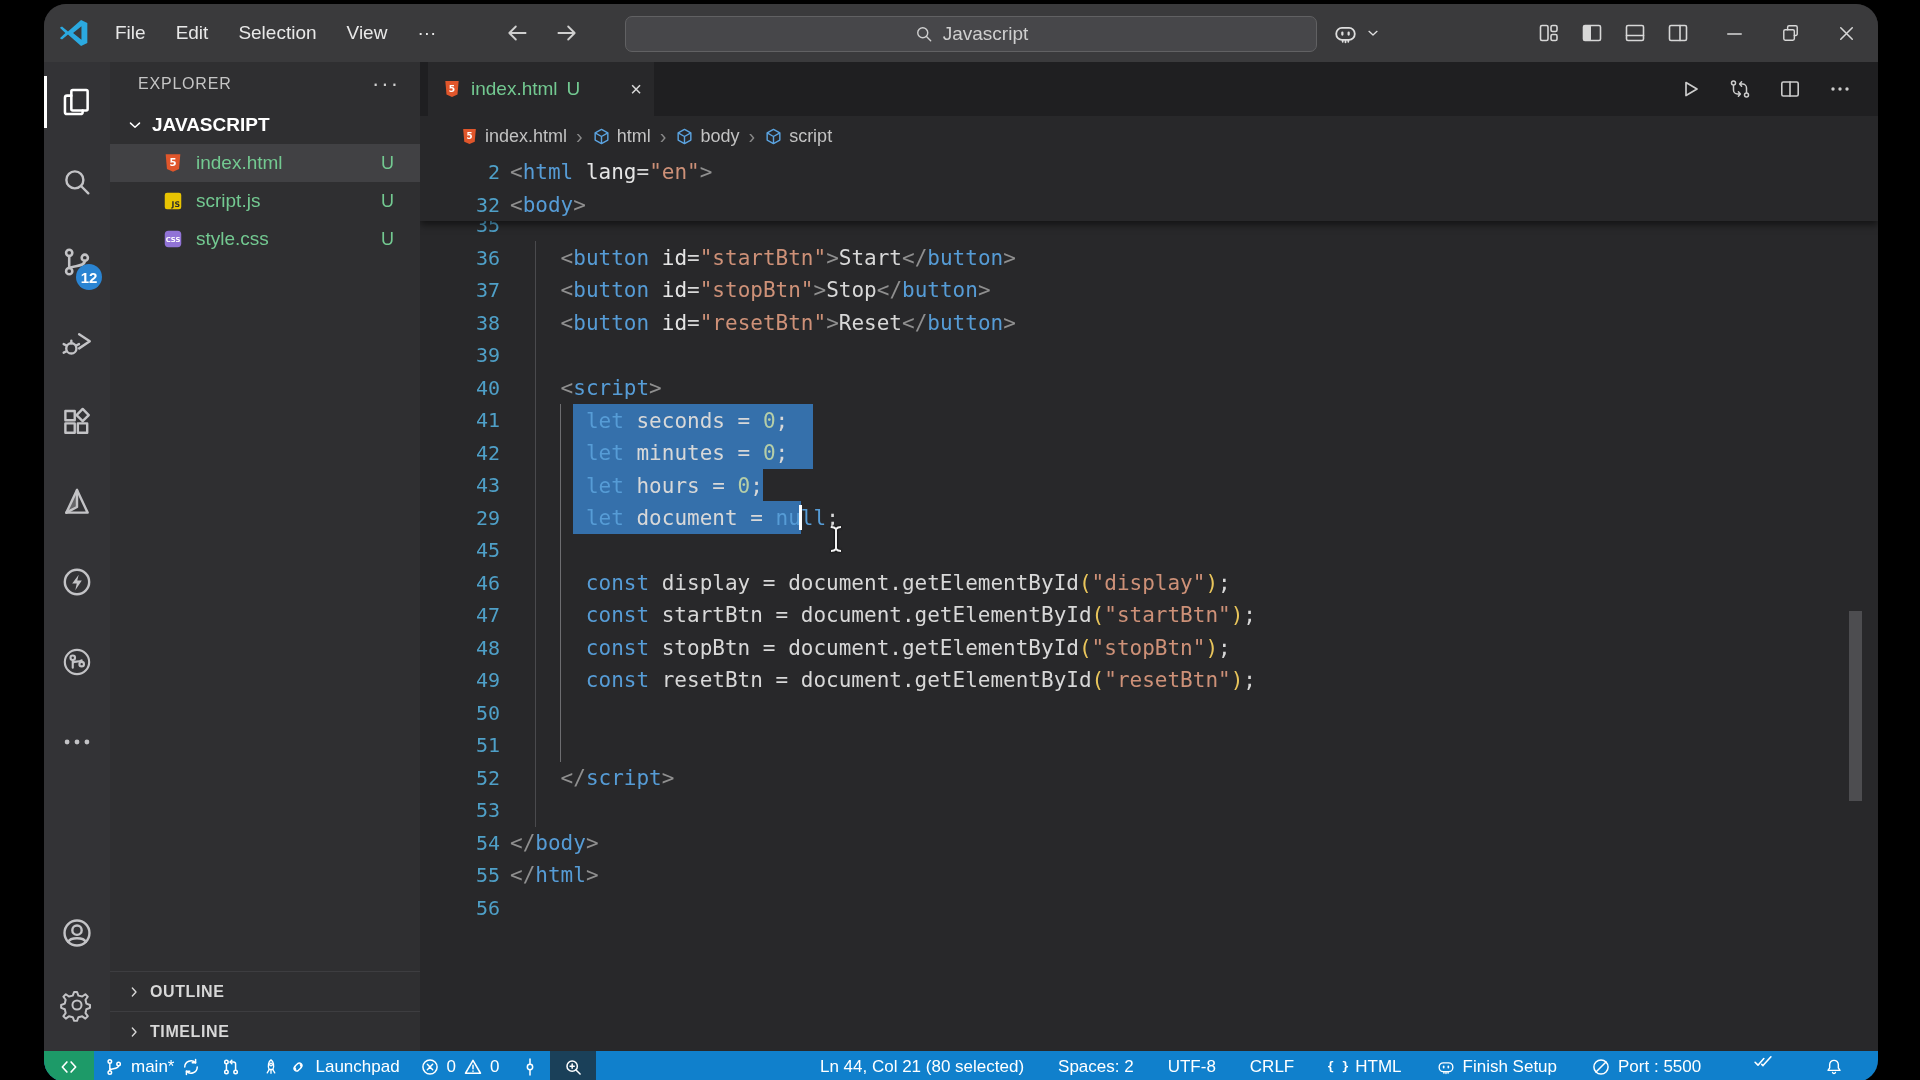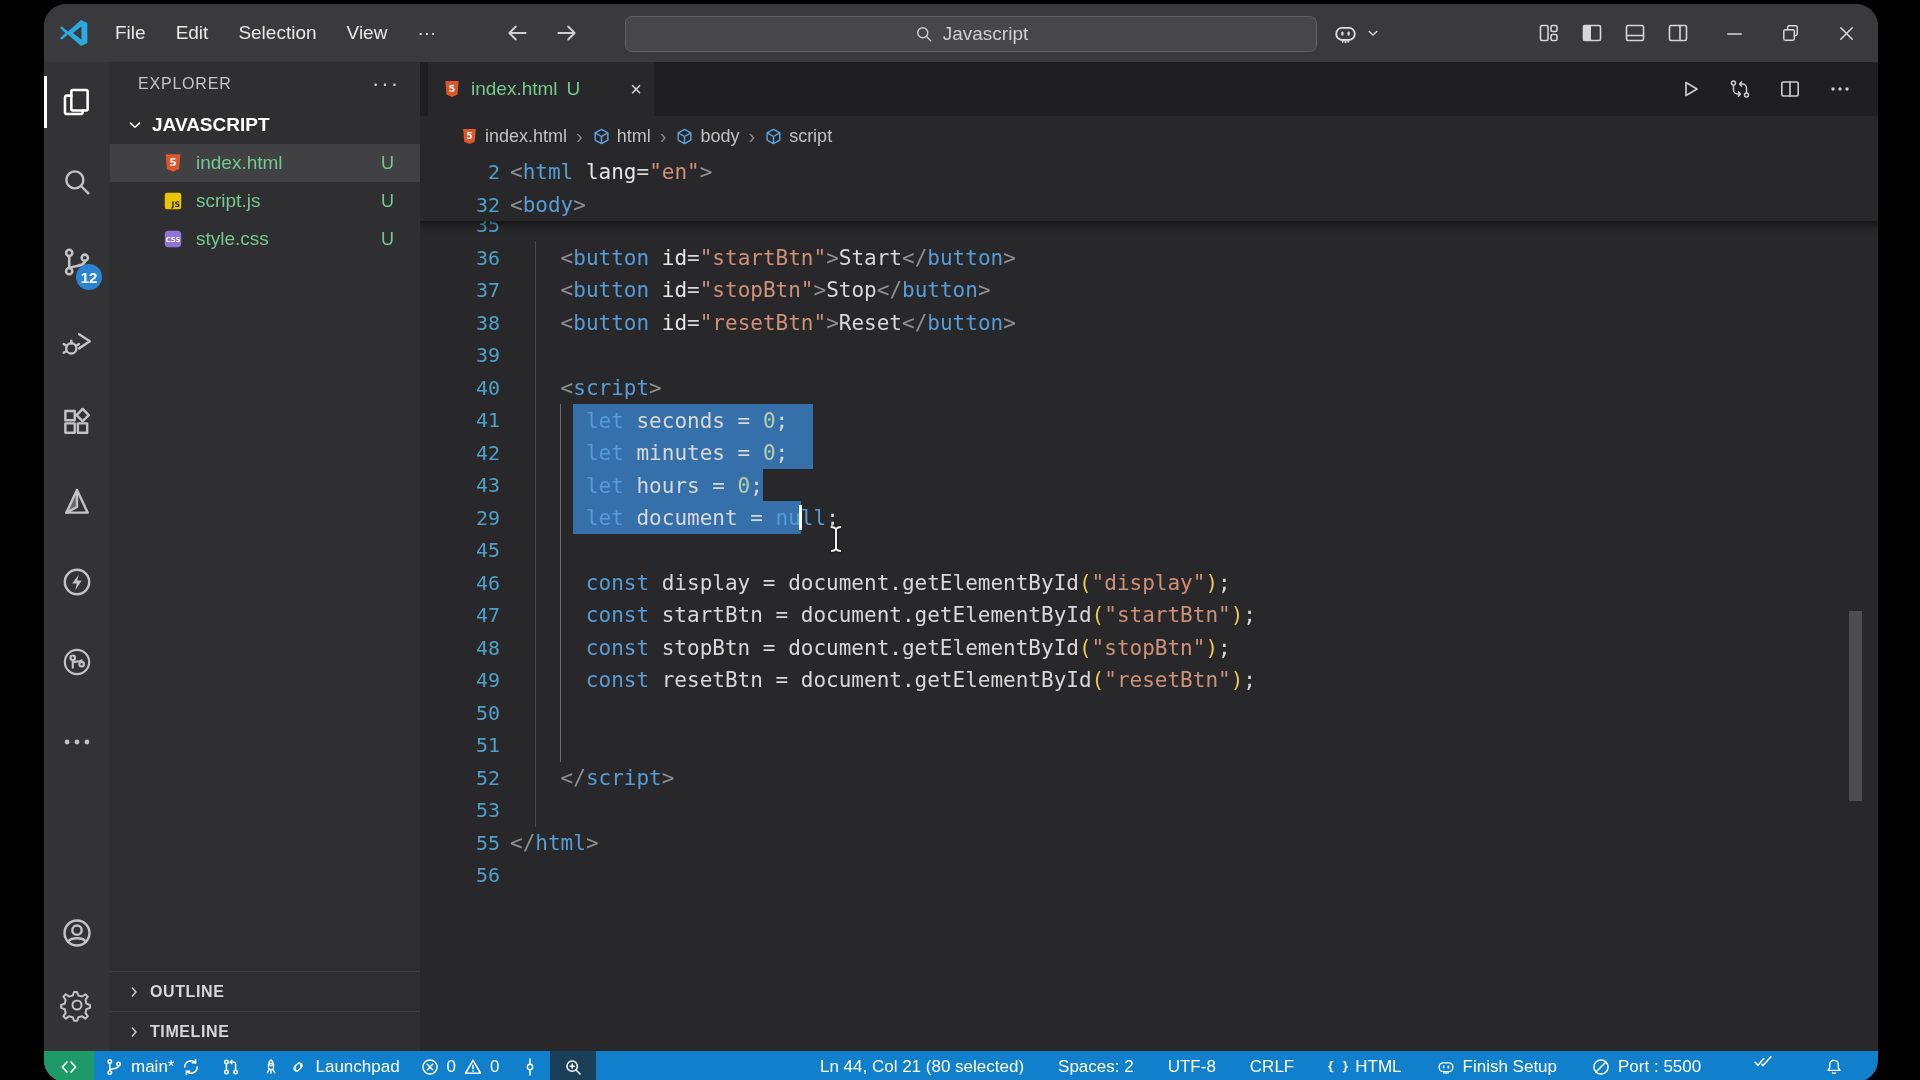--- a/index.html
+++ b/index.html
@@ -450,20 +450,21 @@
               <div class="line"><div class="ln">29</div><div class="lc"><span class="tok-w">     </span><span class="tok-w sel"> </span><span class="tok-k sel">let</span><span class="tok-w sel"> document = </span><span class="tok-k sel">nu</span><span class="caret"></span><span class="tok-k">ll</span><span class="tok-w">;</span></div></div>
               <div class="line"><div class="ln">45</div><div class="lc"></div></div>
               <div class="line"><div class="ln">46</div><div class="lc"><span class="tok-w">      </span><span class="tok-k">const</span><span class="tok-w"> display = document.getElementById</span><span class="tok-y">(</span><span class="tok-s">"display"</span><span class="tok-y">)</span><span class="tok-w">;</span></div></div>
               <div class="line"><div class="ln">47</div><div class="lc"><span class="tok-w">      </span><span class="tok-k">const</span><span class="tok-w"> startBtn = document.getElementById</span><span class="tok-y">(</span><span class="tok-s">"startBtn"</span><span class="tok-y">)</span><span class="tok-w">;</span></div></div>
               <div class="line"><div class="ln">48</div><div class="lc"><span class="tok-w">      </span><span class="tok-k">const</span><span class="tok-w"> stopBtn = document.getElementById</span><span class="tok-y">(</span><span class="tok-s">"stopBtn"</span><span class="tok-y">)</span><span class="tok-w">;</span></div></div>
               <div class="line"><div class="ln">49</div><div class="lc"><span class="tok-w">      </span><span class="tok-k">const</span><span class="tok-w"> resetBtn = document.getElementById</span><span class="tok-y">(</span><span class="tok-s">"resetBtn"</span><span class="tok-y">)</span><span class="tok-w">;</span></div></div>
               <div class="line"><div class="ln">50</div><div class="lc"></div></div>
               <div class="line"><div class="ln">51</div><div class="lc"></div></div>
               <div class="line"><div class="ln">52</div><div class="lc"><span class="tok-w">    </span><span class="tok-p">&lt;/</span><span class="tok-t">script</span><span class="tok-p">&gt;</span></div></div>
               <div class="line"><div class="ln">53</div><div class="lc"></div></div>
+              <div class="line"><div class="ln">54</div><div class="lc"><span class="tok-p">&lt;/</span><span class="tok-t">body</span><span class="tok-p">&gt;</span></div></div>
               <div class="line"><div class="ln">55</div><div class="lc"><span class="tok-p">&lt;/</span><span class="tok-t">html</span><span class="tok-p">&gt;</span></div></div>
               <div class="line"><div class="ln">56</div><div class="lc"></div></div>
             </div>
           <div class="sticky" id="sticky-slot">
               <div class="line"><div class="ln">2</div><div class="lc"><span class="tok-p">&lt;</span><span class="tok-t">html</span><span class="tok-w"> </span><span class="tok-a">lang</span><span class="tok-w">=</span><span class="tok-s">"en"</span><span class="tok-p">&gt;</span></div></div>
               <div class="line"><div class="ln">32</div><div class="lc"><span class="tok-p">&lt;</span><span class="tok-t">body</span><span class="tok-p">&gt;</span></div></div>
             </div>
           <div class="vscroll"></div>
           <span class="ibeam" id="ibeam-slot" style="left:408px;top:368px;width:16px;height:30px"><svg viewBox="0 0 16 30" fill="none" stroke="currentColor" stroke-width="2">
                 <path d="M8 4v22M3 3c2.5 0 4 .8 5 2 1-1.2 2.5-2 5-2M3 27c2.5 0 4-.8 5-2 1 1.2 2.5 2 5 2"></path>

